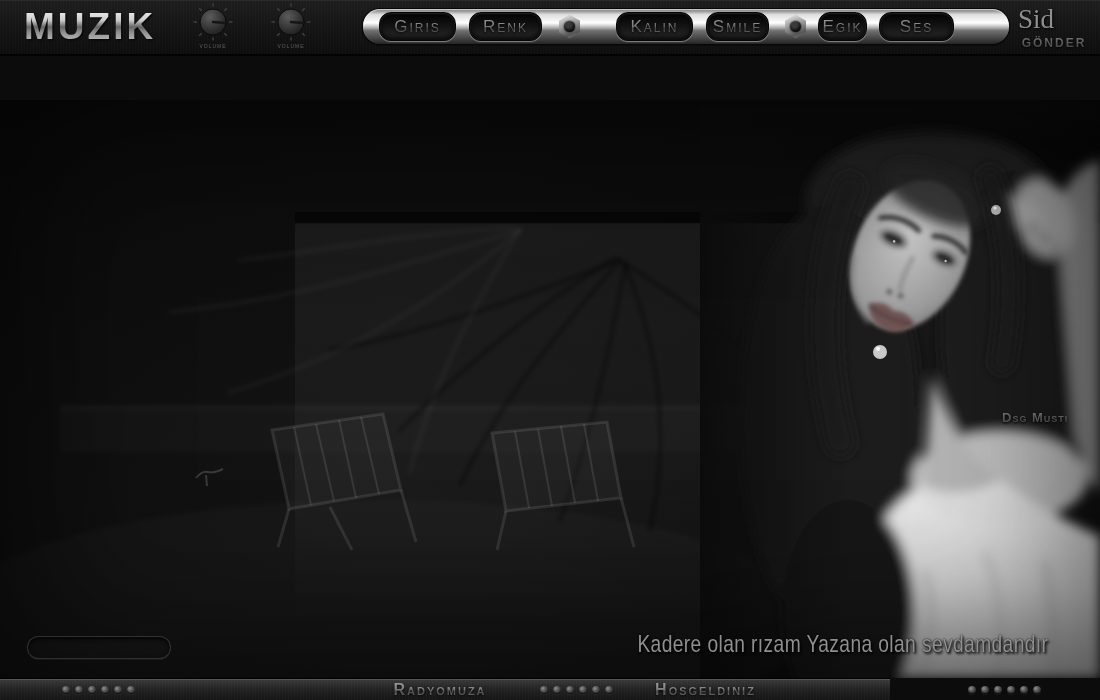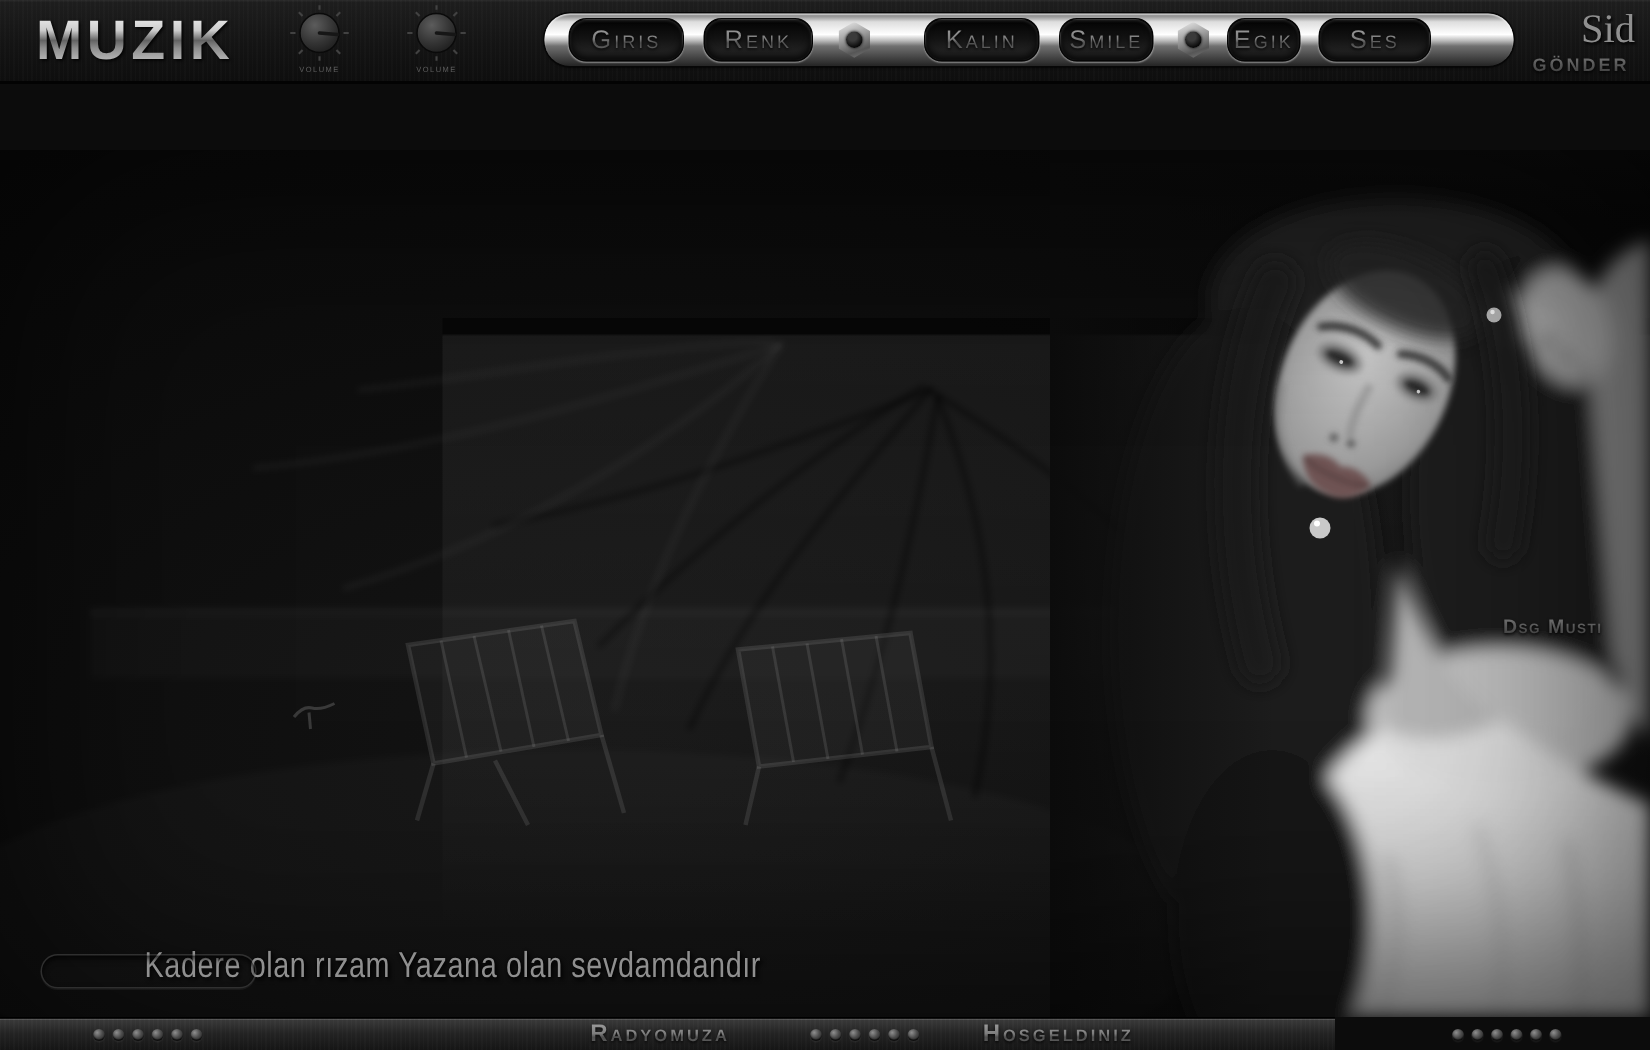--- a/index.html
+++ b/index.html
@@ -47,21 +47,21 @@
   .bw1{width:77px;margin-left:16px}.bw2{width:73px;margin-left:13px}
   .bw3{width:77px;margin-left:36px}.bw4{width:63px;margin-left:13px}
   .bw5{width:49px;margin-left:12px}.bw6{width:75px;margin-left:12px}
   .nut{width:21px;height:24px;margin-left:17px;position:relative;
     clip-path:polygon(50% 0,100% 26%,100% 74%,50% 100%,0 74%,0 26%);
     background:linear-gradient(160deg,#ececec 0%,#a0a0a0 40%,#565656 75%,#7d7d7d 100%);}
   .nut.n2{margin-left:16px}
   .nut::after{content:"";position:absolute;left:50%;top:50%;width:11px;height:11px;margin:-5.5px 0 0 -5.5px;
     border-radius:50%;background:radial-gradient(circle at 40% 32%,#3a3a3a 0 28%,#050505 75%);box-shadow:0 0 2px #000;}
 
-  .sid-name{position:absolute;left:1018px;top:4px;width:72px;text-align:right;
+  .sid-name{position:absolute;left:1018px;top:4px;width:72px;text-align:left;
     font-family:"Liberation Serif",serif;font-size:27px;color:#8f8f8f;text-shadow:1px 1px 2px #000;}
   .send-btn{position:absolute;left:1012px;top:35px;width:84px;text-align:center;background:none;border:none;cursor:pointer;padding:0;}
   .send-btn span{font-weight:bold;font-size:12px;letter-spacing:2px;}
 
   
   .row2{position:absolute;left:0;top:56px;width:1100px;height:42px;
     background-image:
       repeating-linear-gradient(90deg,rgba(255,255,255,.018) 0 1px,rgba(0,0,0,0) 1px 3px),
       linear-gradient(180deg,#222222 0%,#181818 50%,#111111 100%);
     border-bottom:2px solid #030303;
@@ -74,21 +74,21 @@
   .msg-box{left:228px;width:864px;height:33px;}
 
   
   .main{position:absolute;left:0;top:100px;width:1100px;height:578px;
     background:radial-gradient(ellipse at 38% 68%,#141414 0%,#0d0d0d 55%,#080808 100%);}
   .main::after{content:"";position:absolute;inset:0;pointer-events:none;
     box-shadow:inset 0 0 140px 30px rgba(0,0,0,.55);}
   .art{position:absolute;left:0;top:0;pointer-events:none;}
   .portrait{left:700px;width:400px;height:578px;}
 
-  .caption{position:absolute;left:0;right:0;top:530px;text-align:left;padding-left:45px;z-index:3;}
+  .caption{position:absolute;left:0;right:0;top:530px;text-align:right;padding-left:45px;z-index:3;}
   .caption span{display:inline-block;transform:scaleX(.8);font-size:24px;color:#8f8f8f;
     letter-spacing:.5px;text-shadow:2px 2px 3px #000,0 0 2px #000;white-space:nowrap;}
   .watermark{position:absolute;left:1002px;top:310px;z-index:4;font-size:13px;font-weight:bold;letter-spacing:1px;}
   .pill{position:absolute;left:27px;top:536px;width:144px;height:23px;border-radius:12px;z-index:3;
     background:rgba(255,255,255,.015);border:1px solid rgba(110,110,110,.35);
     box-shadow:inset 0 2px 4px rgba(0,0,0,.8),0 1px 0 rgba(255,255,255,.05);cursor:pointer;}
 
   
   .row3{position:absolute;left:0;top:678px;width:879px;height:22px;z-index:6;
     background-image:

